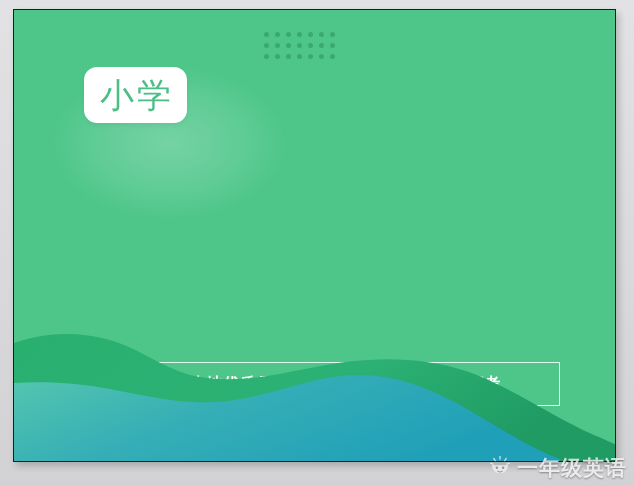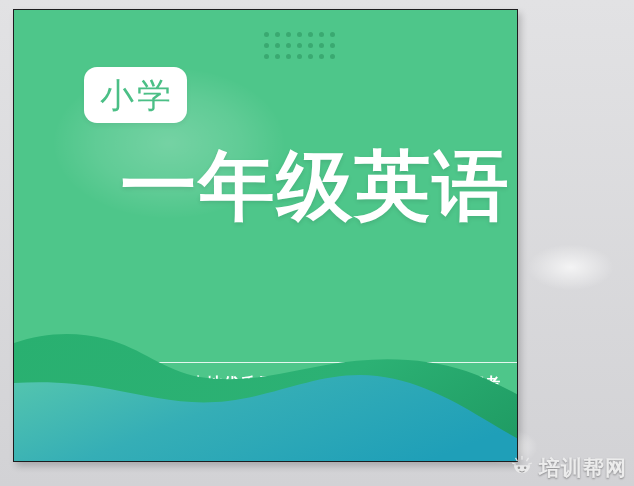--- a/index.html
+++ b/index.html
@@ -28,21 +28,21 @@
       radial-gradient(ellipse 50px 30px at 60% 60%,  rgba(190,190,194,.55), rgba(190,190,194,0) 72%),
       radial-gradient(ellipse 40px 24px at 28% 46%,  rgba(190,190,194,.50), rgba(190,190,194,0) 72%),
       linear-gradient(180deg, #e2e2e4 0%, #d2d2d5 100%);
   }
 
   
   #card {
     position: absolute;
     left: 13px;
     top: 9px;
-    width: 505px;
+    width: 603px;
     height: 453px;
     overflow: hidden;
     background: #4ec68a;
     border: 1px solid #1d1d1f;
     box-sizing: border-box;
     box-shadow: 3px 4px 7px rgba(0,0,0,.20);
   }
 
   
   .card-glow {
@@ -224,21 +224,20 @@
         <i></i>
         <i></i>
         <i></i>
     </div>
 
     <div id="level-badge">
       <span class="txt">小学</span>
     </div>
 
     <div id="headline">
-      <span class="line1">一年级英语</span>
     </div>
 
     <div id="feature-box">
 
       <div class="feature">
         <span class="check-icon">
           <svg width="14" height="14" viewBox="0 0 14 14" aria-hidden="true">
             <path d="M2.6 7.2 L5.5 10.0 L11.3 4.1" fill="none" stroke="#4bbf86" stroke-width="2.2" stroke-linecap="round" stroke-linejoin="round"></path>
           </svg>
         </span>
@@ -291,16 +290,16 @@
           <line x1="18.8" y1="3.6" x2="17.2" y2="6.2"></line>
           <line x1="1.8" y1="9.0" x2="4.6" y2="10.0"></line>
           <line x1="22.2" y1="9.0" x2="19.4" y2="10.0"></line>
         </g>
         <path d="M3.2 11.2 A8.8 8.8 0 0 0 20.8 11.2 Z" fill="#f0f0f0"></path>
         <circle cx="8.6" cy="14.0" r="1.35" fill="#8a8a8a"></circle>
         <circle cx="15.4" cy="14.0" r="1.35" fill="#8a8a8a"></circle>
         <path d="M9.6 17.6 Q12 19.4 14.4 17.6" fill="none" stroke="#8a8a8a" stroke-width="1.2" stroke-linecap="round"></path>
       </svg>
     </span>
-    <span class="wm-text">培训帮网</span>
+    <span class="wm-text">一年级英语</span>
   </div>
 
 </div>
 
 </body></html>

